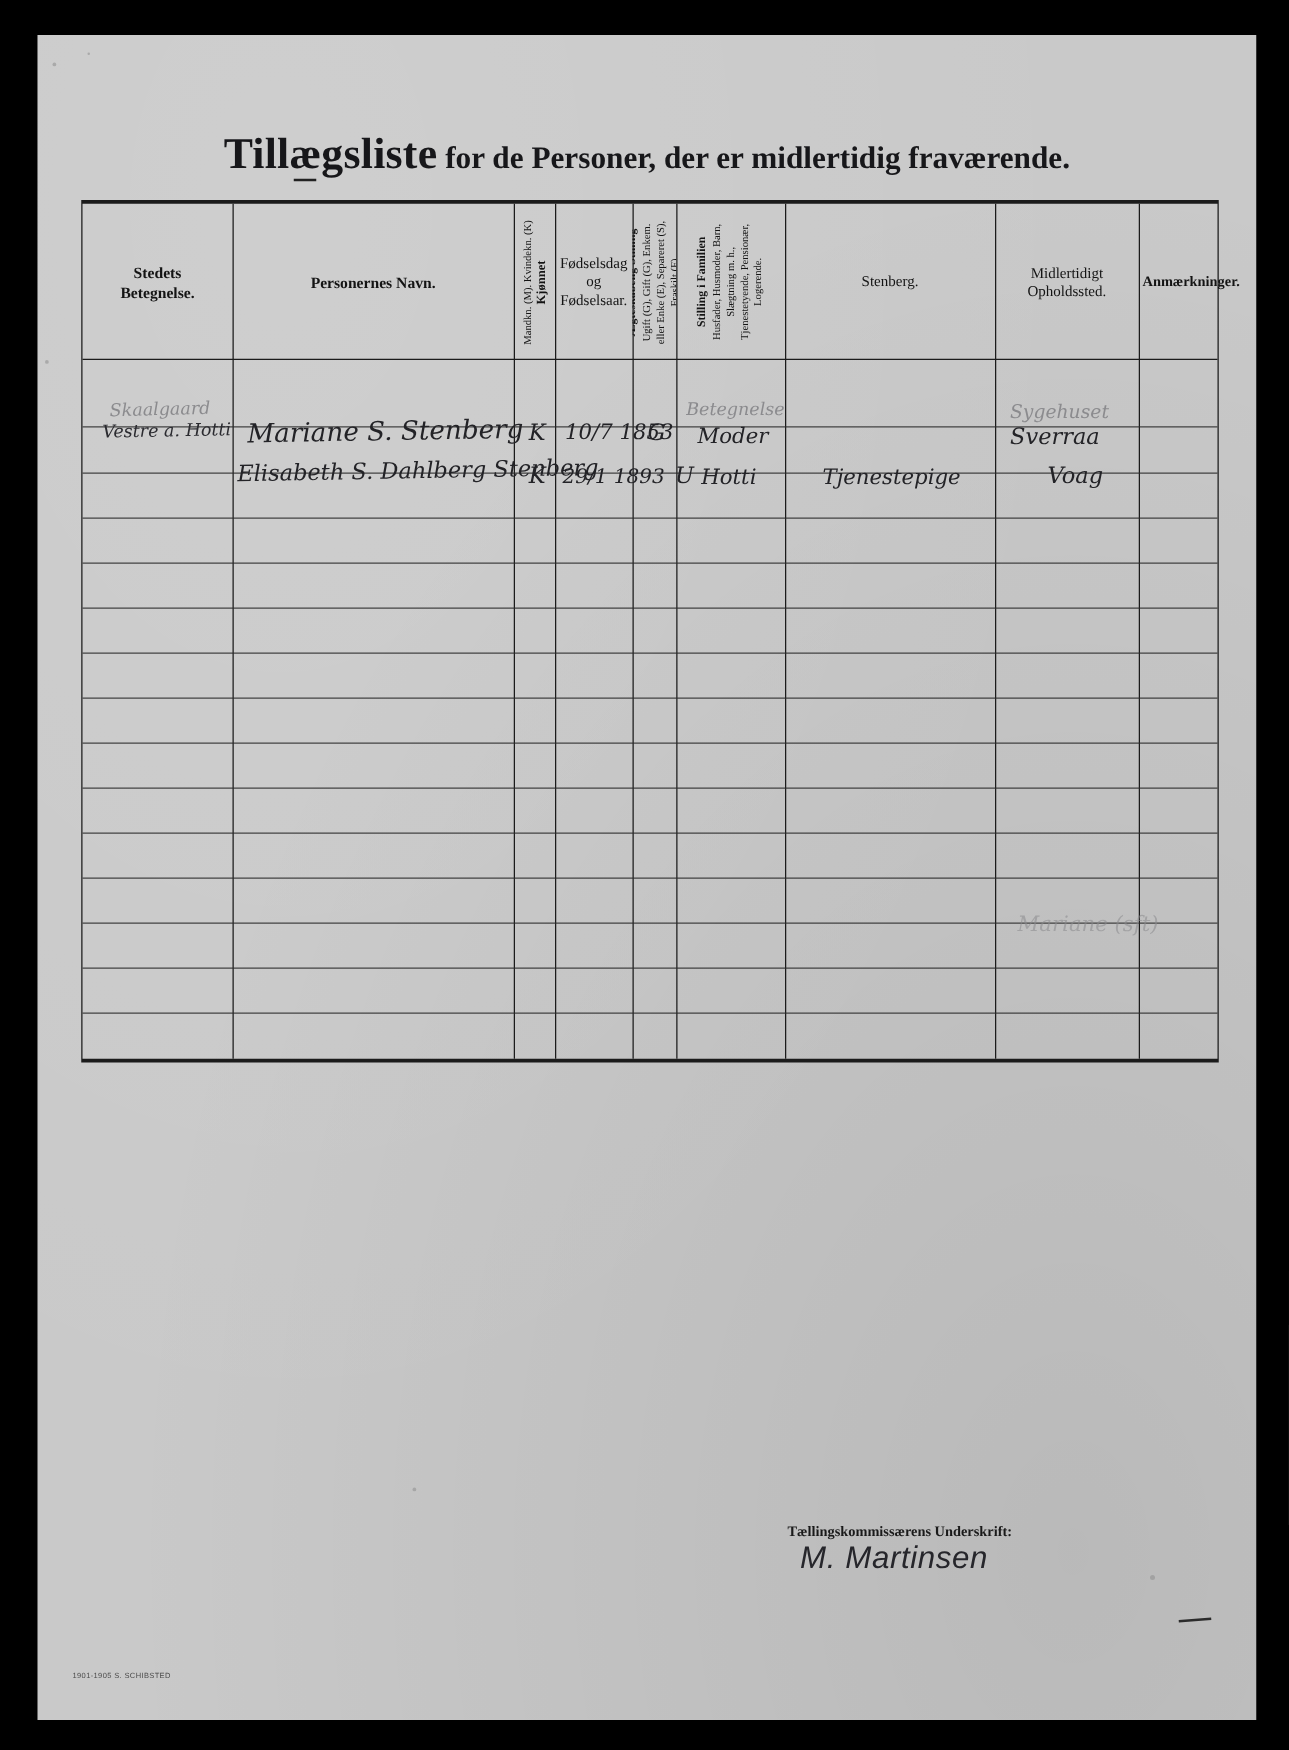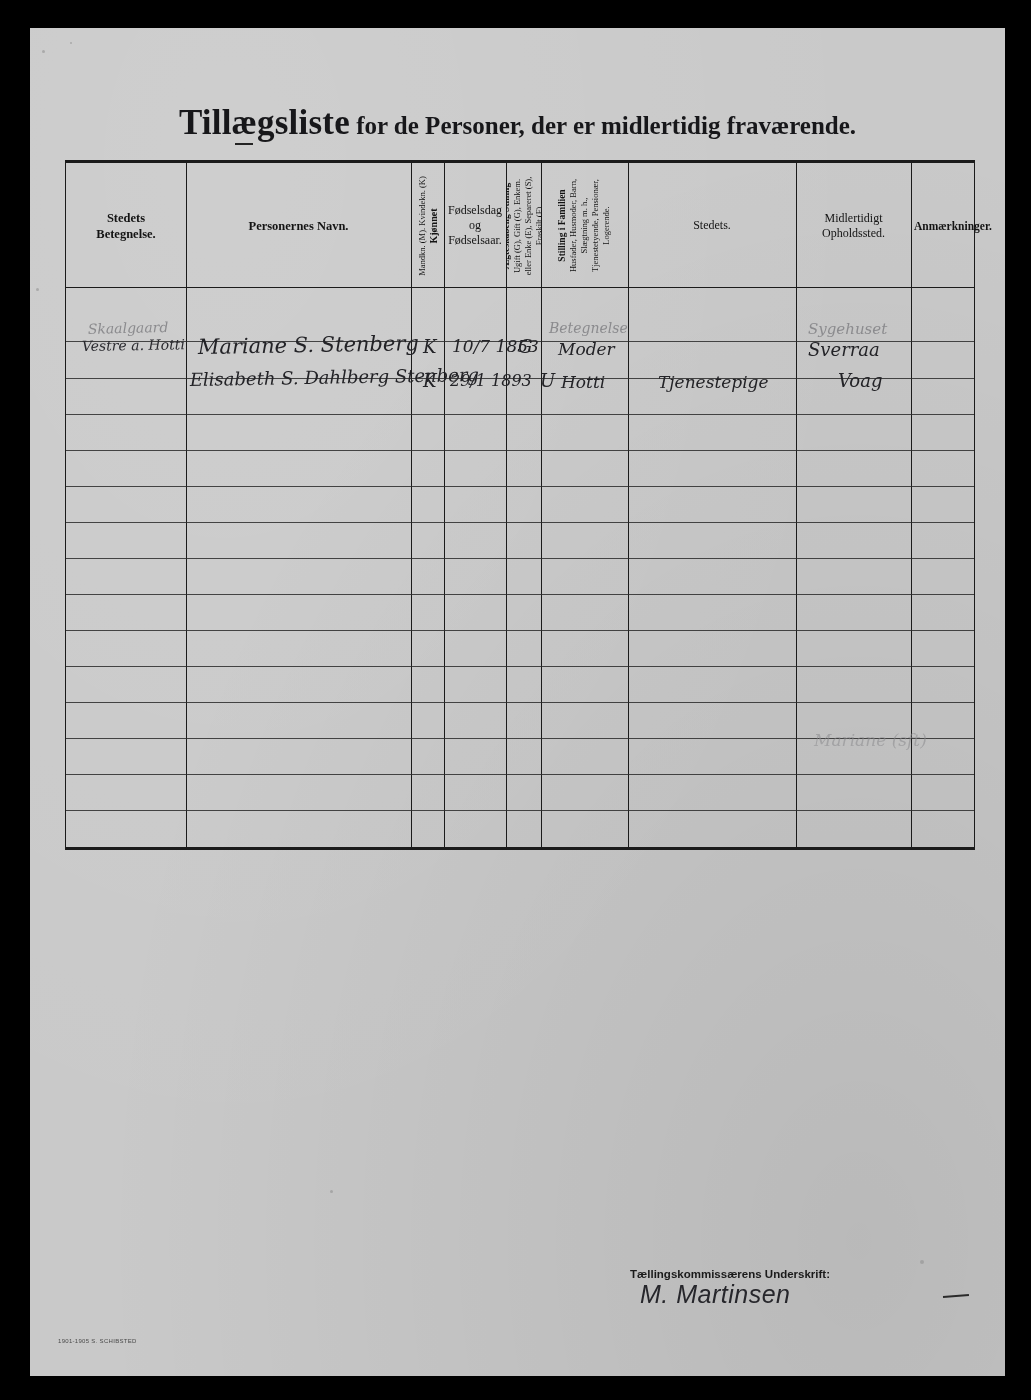--- a/index.html
+++ b/index.html
@@ -154,25 +154,24 @@
   .hw.faint { color: #8b8b8e; }
   
   #signblock {
     position: absolute;
     left: 600px;
     top: 1192px;
     width: 340px;
     color: #1a1a1a;
   }
   #signlabel {
-    font-family: Liberation Sans, sans-serif;
+    font-family: Liberation Serif, serif;
     font-size: 11.5px;
     font-weight: bold;
     white-space: nowrap;
-    margin-top: 48px;
   }
   #signature {
     margin-left: 10px;
     font-family: Liberation Sans, sans-serif;
     font-style: italic;
     font-size: 25px;
     color: #26262b;
     white-space: nowrap;
     letter-spacing: .5px;
   }
@@ -275,21 +274,21 @@
             <div style="font-weight:bold;font-size:9.5px;">Stilling i Familien</div>
             <div>Husfader, Husmoder, Barn,</div>
             <div>Slægtning m. h.,</div>
             <div>Tjenestetyende, Pensionær,</div>
             <div>Logerende.</div>
           </div>
         </div>
 
         <div class="hcell" style="left:562px;width:168px;">
           <div class="inner">
-            <div class="hlabel">Stedets.</div>
+            <div class="hlabel">Stenberg.</div>
           </div>
         </div>
 
         <div class="hcell" style="left:730px;width:115px;">
           <div class="inner">
             <div class="hlabel">Midlertidigt</div>
             <div class="hlabel">Opholdssted.</div>
           </div>
         </div>
 

